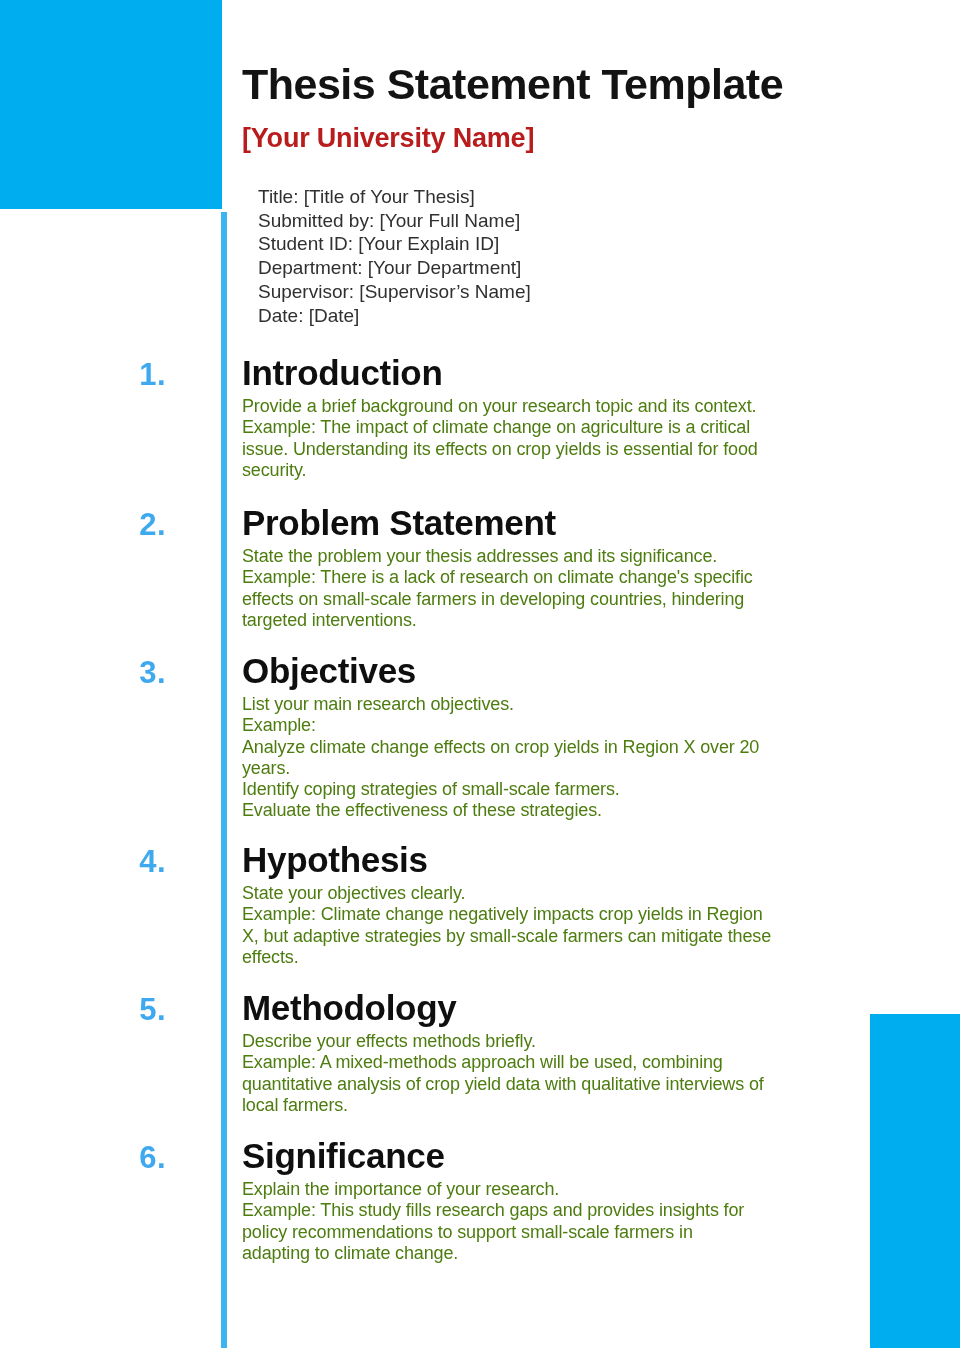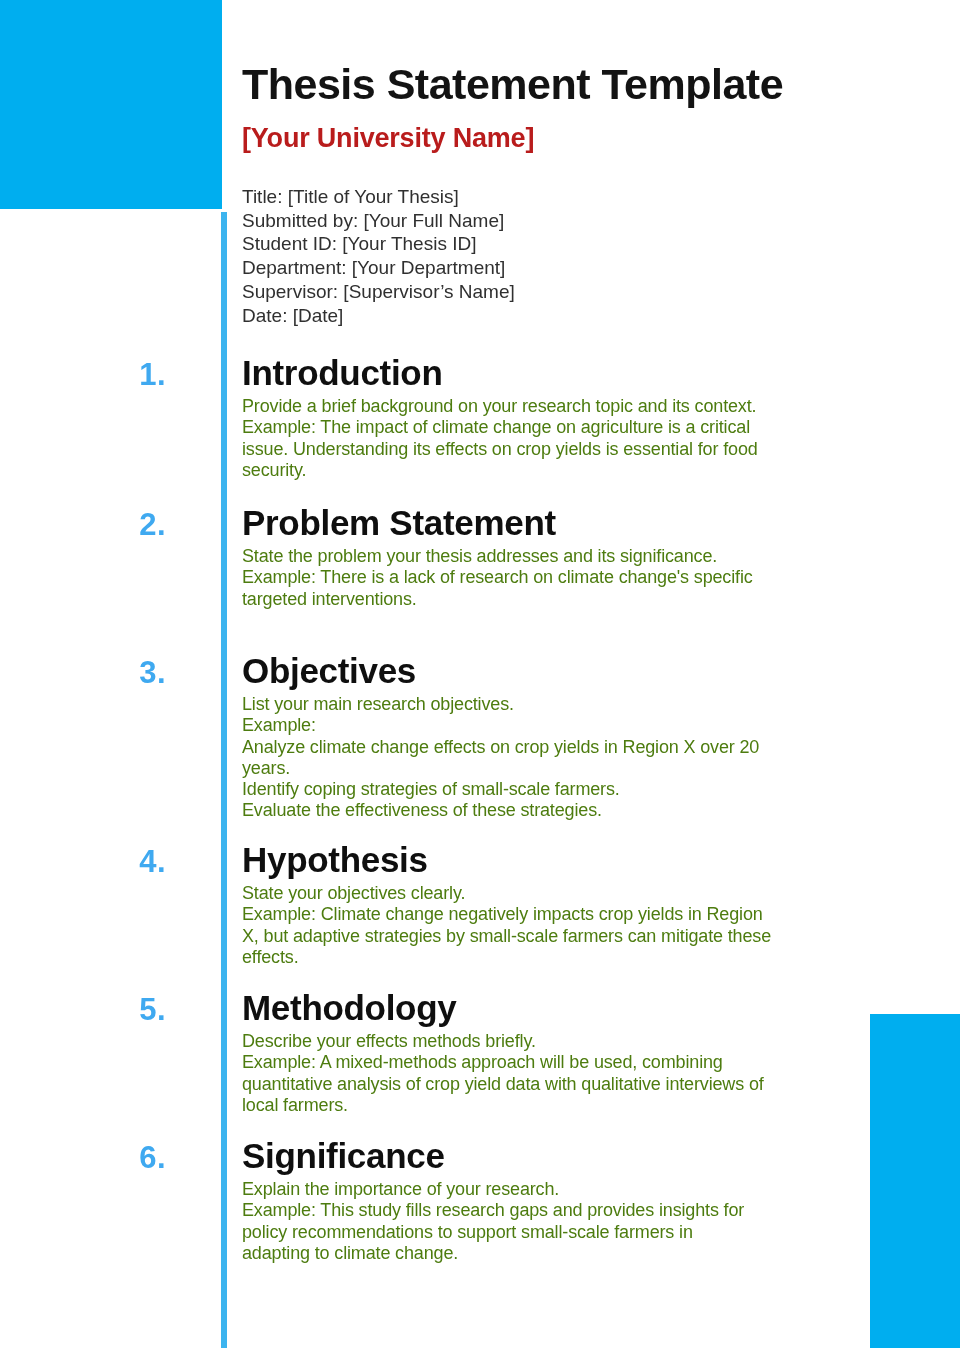--- a/index.html
+++ b/index.html
@@ -45,21 +45,21 @@
     letter-spacing: -0.2px;
     white-space: nowrap;
   }
   .meta-block {
     position: absolute;
     left: 242px; top: 185px;
     font-size: 19px;
     line-height: 23.7px;
     color: #303030;
   }
-  .meta-block .meta-line { white-space: nowrap; }
+  .meta-block .meta-line { white-space: nowrap; margin-left: 16px; }
   .section {
     position: absolute;
     left: 0;
     width: 900px;
   }
   .section-head {
     display: flex;
     align-items: baseline;
   }
   .section-number {
@@ -104,21 +104,21 @@
   <div class="corner-square" style="background-color: rgb(0, 174, 239);"></div>
   <div class="v-line" style="background-color: rgb(60, 180, 239);"></div>
   <div class="bottom-rect" style="background-color: rgb(0, 174, 239);"></div>
 
   <div class="page-title">Thesis Statement Template</div>
   <div class="page-subtitle" style="color: #b91c1c;">[Your University Name]</div>
 
   <div class="meta-block">
       <div class="meta-line">Title: [Title of Your Thesis]</div>
       <div class="meta-line">Submitted by: [Your Full Name]</div>
-      <div class="meta-line">Student ID: [Your Thesis ID]</div>
+      <div class="meta-line">Student ID: [Your Explain ID]</div>
       <div class="meta-line">Department: [Your Department]</div>
       <div class="meta-line">Supervisor: [Supervisor’s Name]</div>
       <div class="meta-line">Date: [Date]</div>
     </div>
 
   <div class="section sec-1">
     <div class="section-head">
       <div class="section-number" style="color: rgb(63, 169, 240);">1.</div>
       <div class="section-heading">Introduction</div>
     </div>
@@ -131,20 +131,21 @@
   </div>
 
   <div class="section sec-2">
     <div class="section-head">
       <div class="section-number" style="color: rgb(63, 169, 240);">2.</div>
       <div class="section-heading">Problem Statement</div>
     </div>
     <div class="section-body">
         <div class="body-line">State the problem your thesis addresses and its significance.</div>
         <div class="body-line">Example: There is a lack of research on climate change's specific</div>
+        <div class="body-line">effects on small-scale farmers in developing countries, hindering</div>
         <div class="body-line">targeted interventions.</div>
       </div>
   </div>
 
   <div class="section sec-3">
     <div class="section-head">
       <div class="section-number" style="color: rgb(63, 169, 240);">3.</div>
       <div class="section-heading">Objectives</div>
     </div>
     <div class="section-body">

